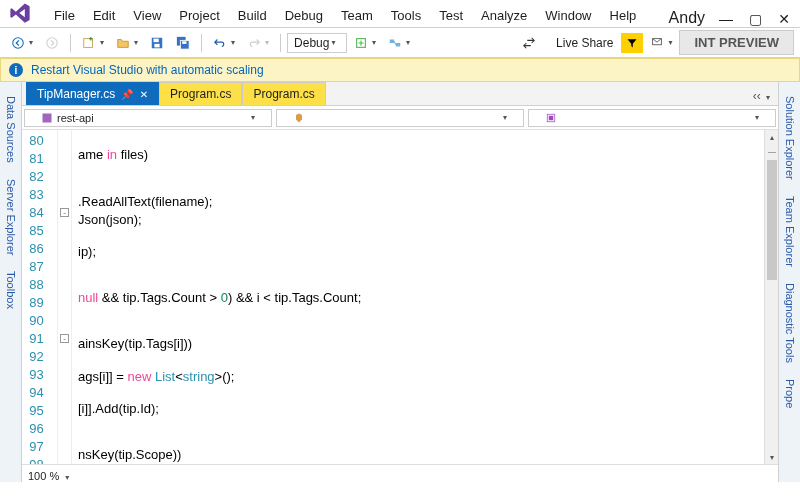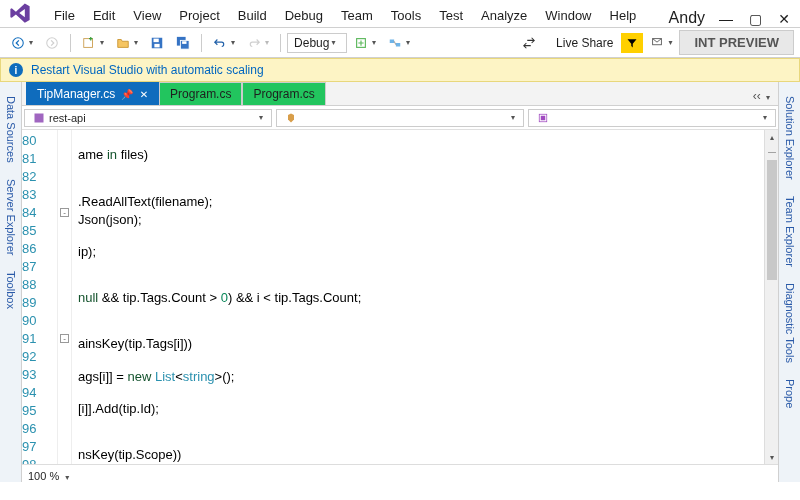--- a/index.html
+++ b/index.html
@@ -27,38 +27,38 @@
 .infobar { background: #fdf4c5; border: 1px solid #e8d77c; padding: 4px 8px; display: flex; align-items: center; gap: 8px; font-size: 12px; }
 .infobar .icon { width: 14px; height: 14px; border-radius: 50%; background: #0f6cbd; color: #fff; display: flex; align-items: center; justify-content: center; font-size: 10px; font-weight: bold; }
 .infobar a { color: #0066c0; text-decoration: none; }
 
 .body { display: flex; height: calc(100% - 44px - 30px - 26px); }
 .leftrail, .rightrail { width: 22px; background: #eef3f8; display: flex; flex-direction: column; align-items: center; padding-top: 6px; }
 .rail-item { writing-mode: vertical-rl; text-orientation: mixed; font-size: 11px; padding: 8px 2px; color: #2a5aa8; cursor: default; }
 
 .editor-area { flex: 1; display: flex; flex-direction: column; min-width: 0; }
 .tabbar { height: 24px; background: #f3f3f3; display: flex; align-items: flex-end; padding: 0 4px; gap: 0; border-bottom: 1px solid #d0d0d0; }
-.tab { padding: 4px 10px; font-size: 12px; background: #22c55e; border: 1px solid #ccc; border-bottom: none; display: flex; align-items: center; gap: 6px; }
+.tab { padding: 4px 10px; font-size: 12px; background: #fde047; border: 1px solid #ccc; border-bottom: none; display: flex; align-items: center; gap: 6px; }
 .tab.active { background: #0f6cbd; color: #fff; border-color: #0f6cbd; }
 .tab.active .tabx { color: #fff; }
 .tab .pin { font-size: 10px; }
 .tab .tabx { font-size: 10px; color: #777; }
 .tabbar .tab-more { margin-left: auto; padding: 2px 4px; font-size: 12px; color: #555; }
 
 .navbar { height: 24px; display: flex; align-items: center; border-bottom: 1px solid #e0e0e0; }
-.nav-combo { flex: 1; border: 1px solid #ccc; margin: 2px; padding: 2px 8px; display: flex; align-items: center; gap: 4px; font-size: 11px; overflow: hidden; white-space: nowrap; }
+.nav-combo { flex: 1; border: 1px solid #ccc; margin: 2px; padding: 2px 16px; display: flex; align-items: center; gap: 4px; font-size: 11px; overflow: hidden; white-space: nowrap; }
 .nav-combo .nicon { width: 12px; height: 12px; }
 .nav-combo .dd-caret { margin-left: auto; }
 
 .code-wrap { flex: 1; display: flex; overflow: hidden; font-family: Consolas, 'Courier New', monospace; font-size: 13px; position: relative; }
-.gutter { width: 36px; background: #fff; text-align: left; color: #2b91af; padding: 2px 6px 0 0; line-height: 18px; border-right: 1px solid #eee; }
+.gutter { width: 36px; background: #fff; text-align: center; color: #2b91af; padding: 2px 6px 0 0; line-height: 18px; border-right: 1px solid #eee; }
 .fold-gutter { width: 14px; background: #fff; border-right: 1px solid #eee; position: relative; }
 .fold-gutter .fmark { position: absolute; left: 2px; width: 9px; height: 9px; border: 1px solid #999; font-size: 8px; line-height: 7px; text-align: center; color: #555; background: #fff; }
 .code { flex: 1; padding: 2px 0 0 6px; line-height: 18px; white-space: pre; overflow: hidden; color: #000; }
-.kw { color: #14532d; }
+.kw { color: #ec4899; }
 .typ { color: #2b91af; }
 .num { color: #098658; }
 .code-scroll { width: 14px; background: #f0f0f0; border-left: 1px solid #ddd; position: relative; }
 .scr-arrow { position: absolute; left: 0; width: 14px; height: 14px; display: flex; align-items: center; justify-content: center; font-size: 8px; color: #555; }
 .scr-thumb { position: absolute; left: 2px; width: 10px; background: #c8c8c8; }
 
 .zoom { height: 18px; border-top: 1px solid #ddd; padding: 0 6px; display: flex; align-items: flex-end; font-size: 11px; }
 .zoom .dd-caret { margin-left: 4px; }
 
 .rightrail { border-left: 1px solid #d0d0d0; }

